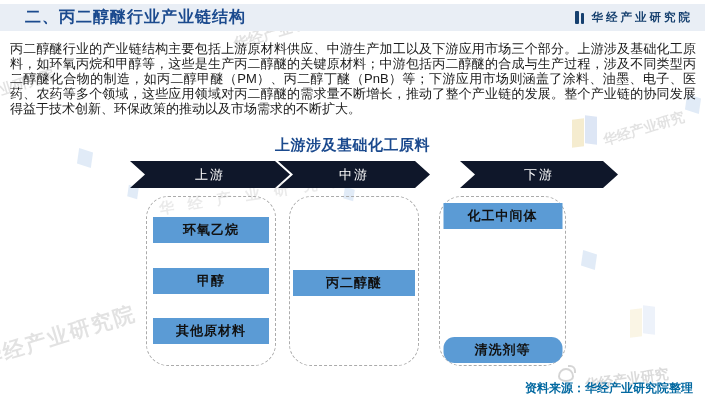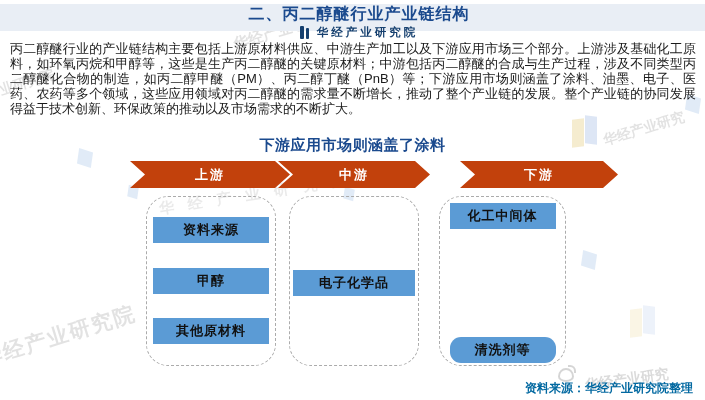--- a/index.html
+++ b/index.html
@@ -10,21 +10,20 @@
     background:#ffffff;
     font-family:"Liberation Sans","DejaVu Sans",sans-serif;
     overflow:hidden;
   }
   
   .header-band{
     position:absolute; top:4px; left:0; width:705px; height:27px;
     background:#e9eef5;
     display:flex; align-items:center; justify-content:space-between;
     padding:0 12px 0 25px;
-    flex-direction:column;
   }
   .page-title{
     font-size:16px; font-weight:bold; color:#1b4a8e; letter-spacing:1px;
   }
   .brand{ display:flex; align-items:center; gap:5px; }
   .brand-mark{ position:relative; width:12px; height:13px; display:inline-block; }
   .brand-mark::before{ content:""; position:absolute; left:0; top:0; width:4px; height:13px; background:#16406f; border-radius:1px; }
   .brand-mark::after{ content:""; position:absolute; left:6px; top:2px; width:3px; height:11px; background:#16406f; border-radius:1px; }
   .brand-name{ font-size:11.5px; font-weight:bold; color:#16406f; letter-spacing:3px; }
   
@@ -34,23 +33,23 @@
     text-align:justify;
   }
   
   .diagram-title{
     position:absolute; top:136px; left:0; width:705px;
     text-align:center; font-size:15px; font-weight:bold; color:#1b4a8e;
     letter-spacing:0.5px;
   }
   .stage-arrow{
     position:absolute; top:161px; height:27px;
-    background:#c2410c; color:#ffffff;
+    background:#0f172a; color:#ffffff;
     display:flex; align-items:center; justify-content:center;
-    font-size:13px; font-weight:bold; letter-spacing:2px;
+    font-size:13px; font-weight:normal; letter-spacing:2px;
     clip-path:polygon(0 0, calc(100% - 15px) 0, 100% 50%, calc(100% - 15px) 100%, 0 100%, 15px 50%);
   }
   .arrow-1{ left:130px; width:160px; }
   .arrow-2{ left:278px; width:152px;text-align:right; }
   .arrow-3{ left:460px; width:158px; }
   .chain-col{
     position:absolute; top:196px; height:170px;
     border:1.5px dashed #ababab; border-radius:22px;
   }
   .col-1{ left:146px; width:130px; }
@@ -59,21 +58,21 @@
   .chain-box{
     position:absolute; left:50%; transform:translateX(-50%);
     height:26px; background:#5b9bd5;
     display:flex; align-items:center; justify-content:center;
     font-size:13px; font-weight:bold; color:#111111; letter-spacing:1px;
     white-space:nowrap;
   }
   .col-1 .chain-box{ width:116px; }
   .c1-b1{ top:20px; } .c1-b2{ top:71px; } .c1-b3{ top:121px; }
   .col-2 .chain-box{ width:122px; top:73px; }
-  .col-3 .chain-box{ width:106px; }
+  .col-3 .chain-box{ width:119px; }
   .c3-b1{ top:6px; } .c3-b2{ top:53px; } .c3-b3{ top:96px; } .c3-b4{ top:140px;border-radius:11px; }
   
   .source-line{
     position:absolute; top:380px; right:12px;
     font-size:12px; font-weight:bold; color:#0369a1;
   }
   
   .wm{
     position:absolute; font-weight:bold; color:rgba(140,140,140,0.25);
     transform:rotate(-17deg); white-space:nowrap; pointer-events:none;
@@ -119,34 +118,34 @@
 <div class="header-band">
   <div class="page-title">二、丙二醇醚行业产业链结构</div>
   <div class="brand">
     <span class="brand-mark"></span>
     <span class="brand-name">华经产业研究院</span>
   </div>
 </div>
 
 <div class="intro">丙二醇醚行业的产业链结构主要包括上游原材料供应、中游生产加工以及下游应用市场三个部分。上游涉及基础化工原料，如环氧丙烷和甲醇等，这些是生产丙二醇醚的关键原材料；中游包括丙二醇醚的合成与生产过程，涉及不同类型丙二醇醚化合物的制造，如丙二醇甲醚（PM）、丙二醇丁醚（PnB）等；下游应用市场则涵盖了涂料、油墨、电子、医药、农药等多个领域，这些应用领域对丙二醇醚的需求量不断增长，推动了整个产业链的发展。整个产业链的协同发展得益于技术创新、环保政策的推动以及市场需求的不断扩大。</div>
 
-<div class="diagram-title">下游应用市场则涵盖了涂料</div>
+<div class="diagram-title">上游涉及基础化工原料</div>
 
 <div class="stage-arrow arrow-1">上游</div>
 <div class="stage-arrow arrow-2">中游</div>
 <div class="stage-arrow arrow-3">下游</div>
 
 <div class="chain-col col-1">
-  <div class="chain-box c1-b1">资料来源</div>
+  <div class="chain-box c1-b1">环氧乙烷</div>
   <div class="chain-box c1-b2">甲醇</div>
   <div class="chain-box c1-b3">其他原材料</div>
 </div>
 
 <div class="chain-col col-2">
-  <div class="chain-box">电子化学品</div>
+  <div class="chain-box">丙二醇醚</div>
 </div>
 
 <div class="chain-col col-3">
   <div class="chain-box c3-b1">化工中间体</div>
   <div class="chain-box c3-b4">清洗剂等</div>
 </div>
 
 <div class="source-line">资料来源：华经产业研究院整理</div>
 
 </body></html>

